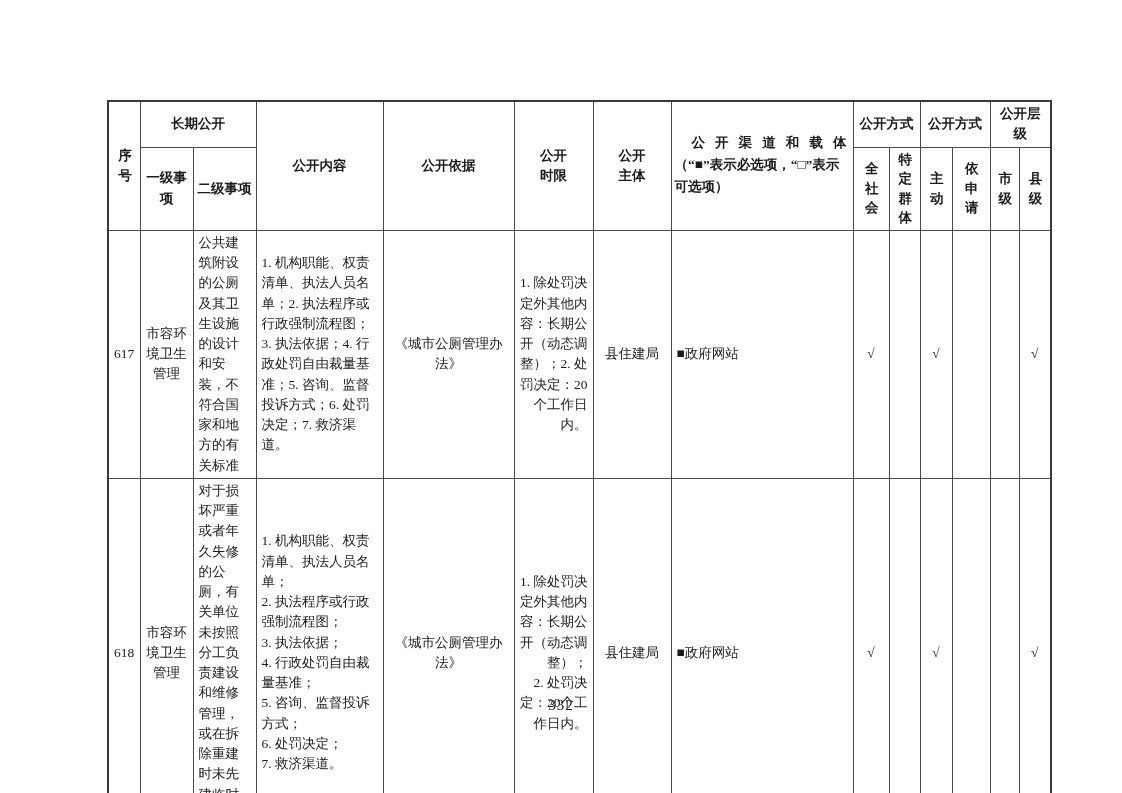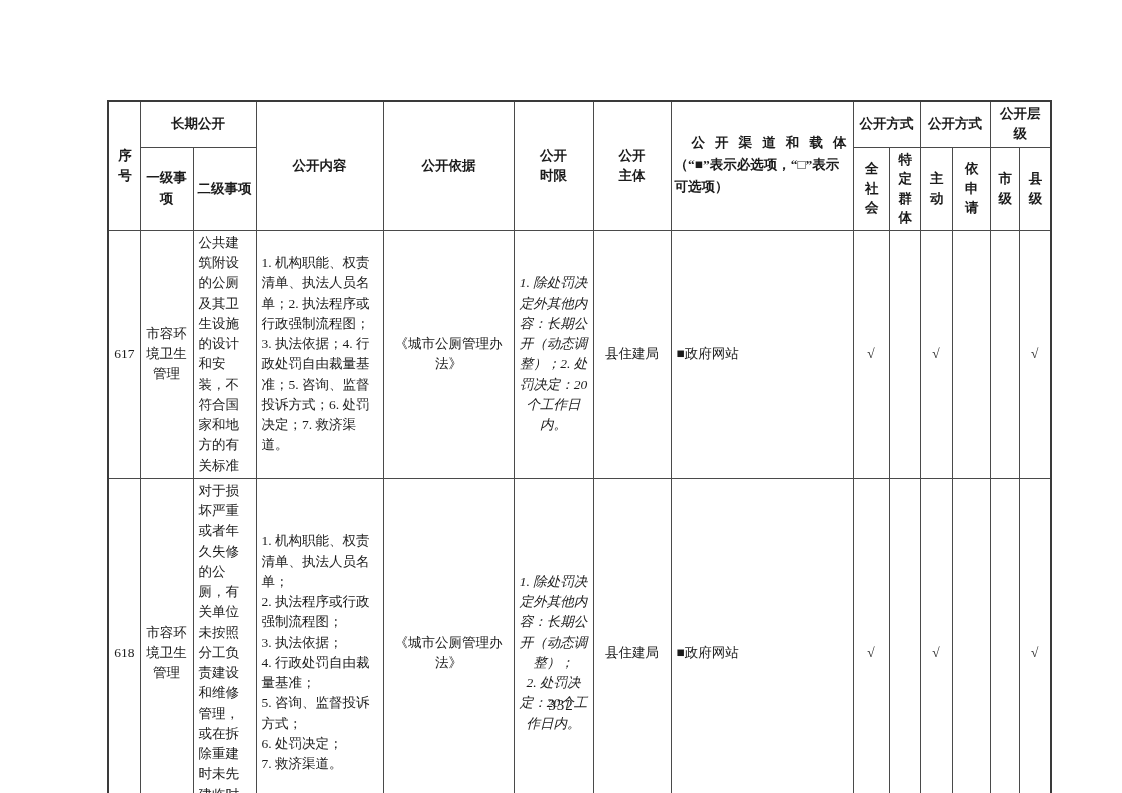--- a/index.html
+++ b/index.html
@@ -70,31 +70,30 @@
     text-align: left;
     line-height: 1.6;
   }
   td.basis {
     font-size: 12px;
     text-align: center;
     padding: 2px 2px;
   }
   td.timelimit {
     font-size: 13px;
-    text-align: center;
+    text-align: right;
     padding: 2px 6px;
-    font-style: italic;
   }
   td.check {
     text-align: center;
     font-size: 13px;
     color: #2a2a2a;
     padding: 2px 1px;
   }
-  td.serial { text-align: right; }
+  td.serial { text-align: left; }
   td.content-cell {
     font-size: 13px;
     padding: 2px 5px;
   }
   .page-number {
     position: absolute;
     left: 0;
     top: 697px;
     width: 1122px;
     text-align: center;

